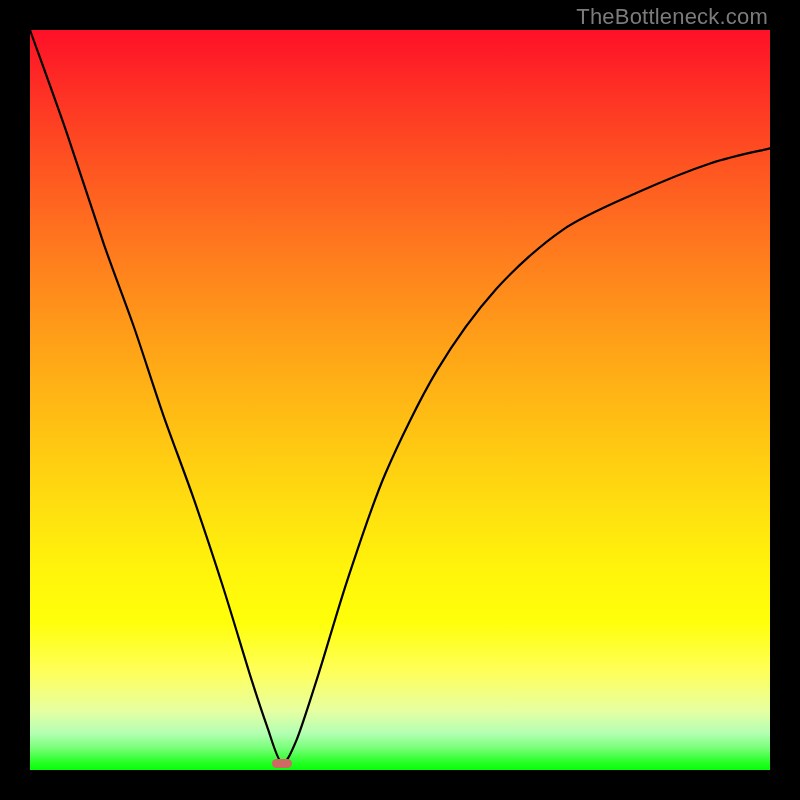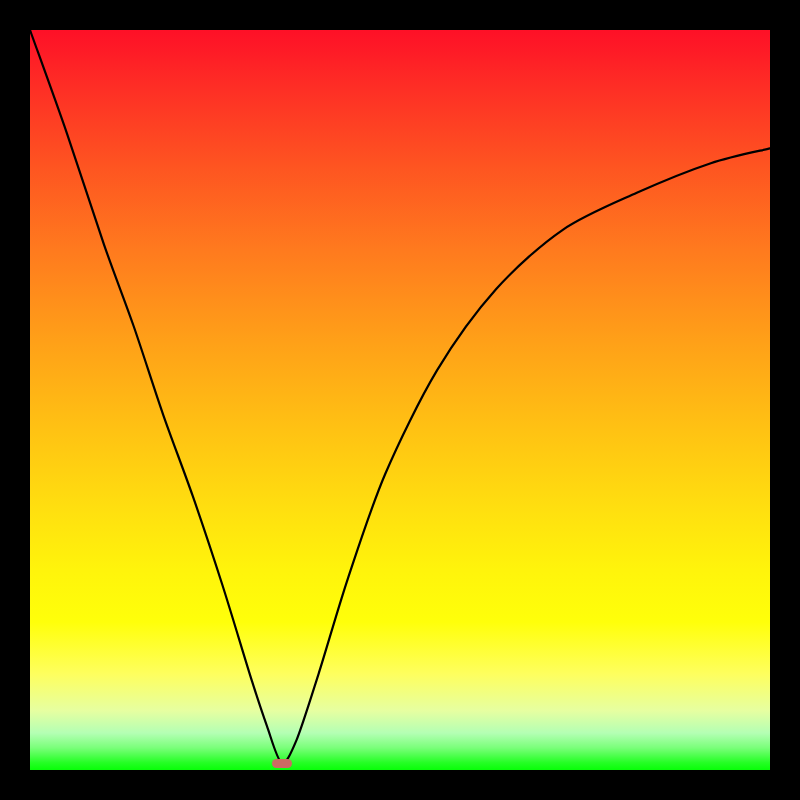--- a/index.html
+++ b/index.html
@@ -75,20 +75,21 @@
     width: 20px;
     height: 9px;
     background: #cc6a63;
     border-radius: 5px;
   }
 </style>
 </head>
 <body>
 
 <div class="frame">
+  <div class="watermark">TheBottleneck.com</div>
 
   <div class="plot-area">
 
     <svg class="curve" viewBox="0 0 740 740" preserveAspectRatio="none">
       <path d="M 0.0 0.0 C 5.5 15.5, 25.9 71.4, 37.0 103.6 C 48.1 135.8, 64.0 185.7, 74.0 214.6 C 84.0 243.5, 94.7 270.5, 103.6 296.0 C 112.5 321.5, 124.3 359.3, 133.2 384.8 C 142.1 410.3, 153.9 440.7, 162.8 466.2 C 171.7 491.7, 183.5 527.3, 192.4 555.0 C 201.3 582.8, 215.3 630.1, 222.0 651.2 C 228.7 672.3, 232.4 683.4, 236.8 695.6 C 241.2 707.8, 247.2 730.4, 251.6 732.6 C 256.0 734.8, 260.8 723.7, 266.4 710.4 C 271.9 697.1, 280.8 668.2, 288.6 643.8 C 296.4 619.4, 308.2 577.6, 318.2 547.6 C 328.2 517.6, 341.9 475.1, 355.2 444.0 C 368.5 412.9, 390.4 368.1, 407.0 340.4 C 423.7 312.6, 447.3 280.1, 466.2 259.0 C 485.1 237.9, 511.7 214.2, 532.8 199.8 C 553.9 185.4, 584.6 172.8, 606.8 162.8 C 629.0 152.8, 660.8 139.9, 680.8 133.2 C 700.8 126.5, 731.1 120.6, 740.0 118.4"></path>
     </svg>
 
     <div class="valley-marker" style="left: 241.6px; top: 729px;"></div>
   </div>
 </div>

